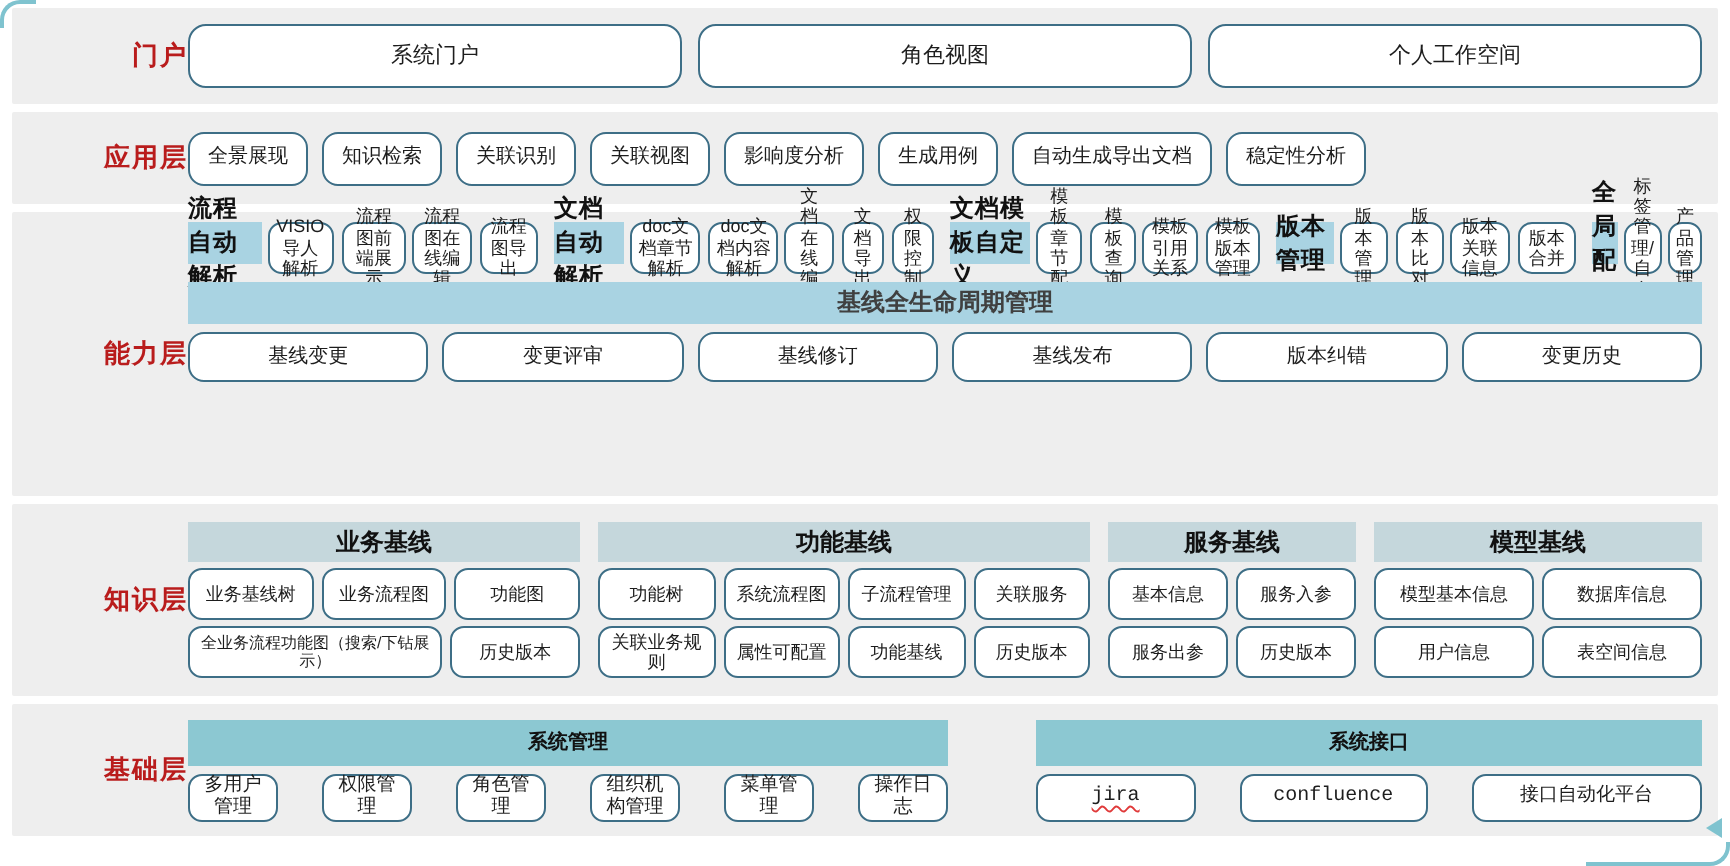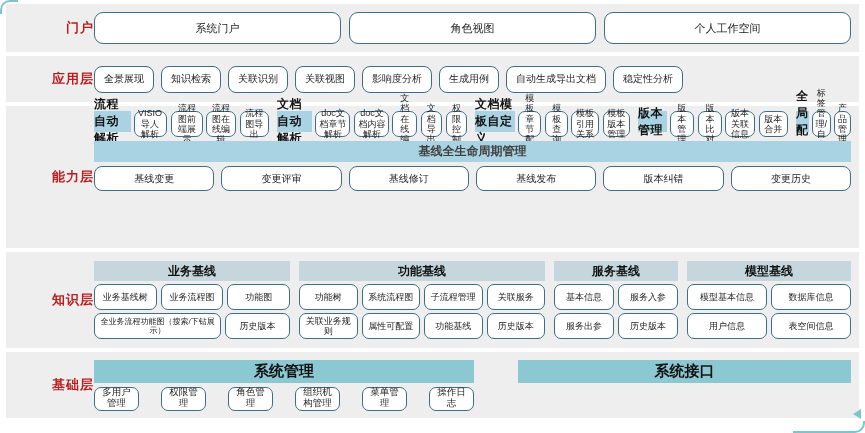--- a/index.html
+++ b/index.html
@@ -94,21 +94,21 @@
     height:20px;display:flex;align-items:center;justify-content:center;
   }
   .know-row{display:flex;gap:4px;}
   .know-row .pill{height:26px;flex:1 1 0;}
 
   
   .base{height:66px;}
   .base-body{flex:1 1 auto;display:flex;gap:44px;padding:4px 8px 4px 0;align-items:flex-start;}
   .base-group{display:flex;flex-direction:column;gap:4px;}
   .base-head{
-    background:#8cc8d2;color:#111;font-weight:bold;font-size:15px;
+    background:#8cc8d2;color:#111;font-weight:bold;font-size:10px;
     height:23px;display:flex;align-items:center;justify-content:center;
   }
   .base-row{display:flex;gap:22px;font-family:Liberation Mono, monospace;}
   .base-row .pill{height:24px;flex:1 1 0;font-size:9.5px;border-radius:7px;}
 
   .jira{color:#1d1d1d;font-size:10px;text-decoration:underline wavy #e03a3a;text-underline-offset:2px;}
 
   
   .curl-tl{position:absolute;left:0;top:0;width:16px;height:12px;border-top:2px solid #7fc3cf;border-left:2px solid #7fc3cf;border-top-left-radius:10px;}
   .curl-br{position:absolute;right:0;bottom:0;width:70px;height:10px;border-bottom:2px solid #7fc3cf;border-right:2px solid #7fc3cf;border-bottom-right-radius:10px;}
@@ -299,20 +299,27 @@
           <div class="pill">权限管理</div>
           <div class="pill">角色管理</div>
           <div class="pill">组织机构管理</div>
           <div class="pill">菜单管理</div>
           <div class="pill">操作日志</div>
         </div>
       </div>
 
       <div class="base-group" style="flex:1 1 0;">
         <div class="base-head">系统接口</div>
+        <div class="base-row">
+          <div class="pill">
+              <span class="jira">jira</span>
+            </div>
+          <div class="pill" style="flex:1.2 1 0;font-size:10px;">confluence</div>
+          <div class="pill" style="flex:1.5 1 0;">接口自动化平台</div>
+        </div>
       </div>
 
     </div>
   </div>
 
 </div>
 
 <div class="curl-tl"></div>
 <div class="curl-br"></div>
 <div class="arrow-br"></div>

